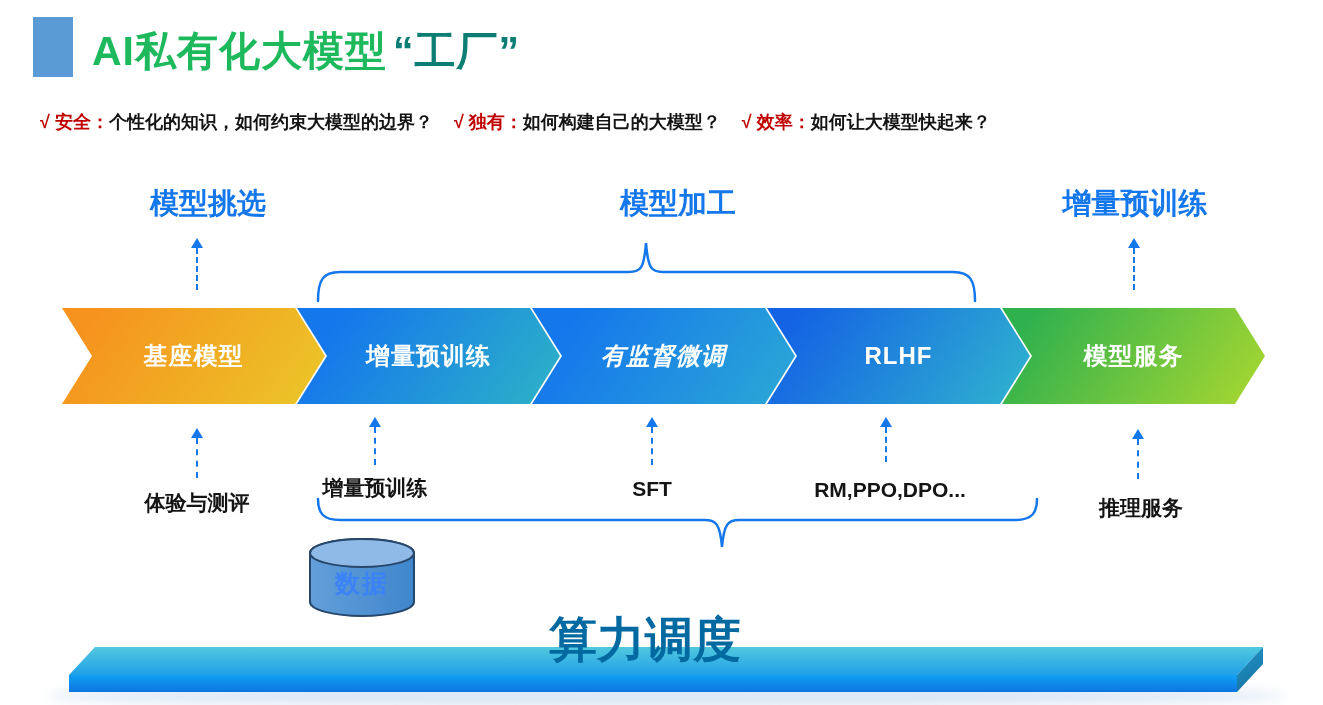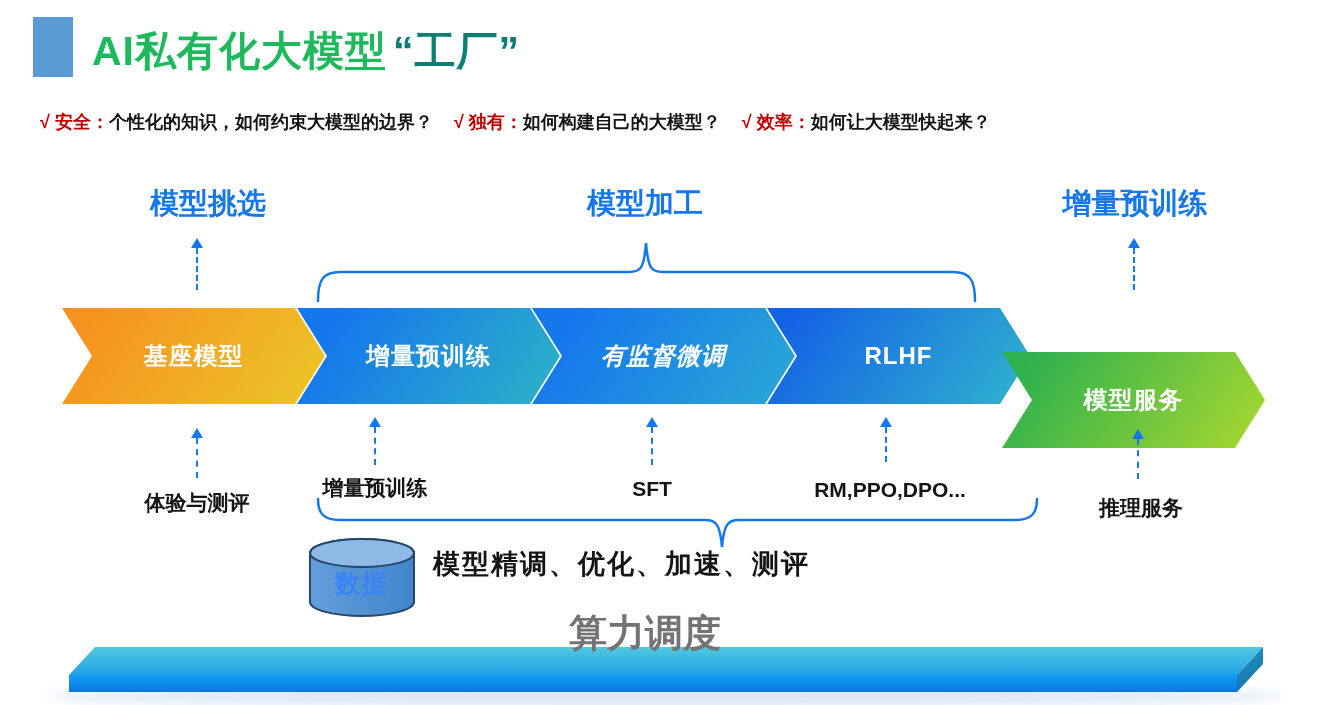--- a/index.html
+++ b/index.html
@@ -26,38 +26,38 @@
 
   
   .chev{position:absolute;top:308px;width:263px;height:96px;display:flex;align-items:center;
         justify-content:center;
         clip-path:polygon(0 0,233px 0,263px 48px,233px 96px,0 96px,30px 48px);}
   .chev-label{color:#ffffff;font-size:24px;font-weight:bold;letter-spacing:1px;white-space:nowrap;}
   .s0{background:linear-gradient(125deg,#f6921e 10%,#ecc127 90%);}
   .s1{background:linear-gradient(125deg,#1577ec 15%,#2cb0c8 95%);}
   .s2{background:linear-gradient(125deg,#1577ec 15%,#2aa6d6 95%);font-style:italic;}
   .s3{background:linear-gradient(125deg,#1463e4 10%,#2fb0cf 95%);}
-  .s4{background:linear-gradient(125deg,#2fb14e 10%,#a4d631 95%);margin-top:44px;}
+  .s4{background:linear-gradient(125deg,#2fb14e 10%,#a4d631 95%);}
 
   
   .uarrow{position:absolute;transform:translateX(-50%);display:flex;flex-direction:column;
           align-items:center;}
   .uarrow .head{width:0;height:0;border-left:6px solid transparent;border-right:6px solid transparent;
           border-bottom:10px solid #1577ec;}
   .uarrow .shaft{flex:1;width:0;border-left:2.5px dashed #1577ec;}
 
   
   .ann{position:absolute;transform:translateX(-50%);font-size:21px;font-weight:bold;color:#141414;
        white-space:nowrap;}
 
   
   .process-note{position:absolute;left:433px;top:546px;font-size:27px;font-weight:bold;
                 letter-spacing:2px;color:#141414;white-space:nowrap;}
   .compute-label{position:absolute;left:645px;top:608px;transform:translateX(-50%);
-                 font-size:38px;font-weight:bold;color:#737373;white-space:nowrap;}
+                 font-size:48px;font-weight:bold;color:#0369a1;white-space:nowrap;}
   .cyl-label{position:absolute;left:362px;top:567px;transform:translateX(-50%);
              font-size:25px;font-weight:bold;color:#3b82f6;letter-spacing:2px;}
 
   svg.layer{position:absolute;left:0;top:0;}
 </style>
 </head>
 <body>
 
 <div id="canvas">
 
@@ -107,21 +107,21 @@
   <div class="title-marker"></div>
   <div class="page-title"><span class="title-p1">AI私有化大模型</span><span class="title-p2">“工厂”</span></div>
 
   <div class="reqs">
     <span class="req-group"><span class="req-head">√ 安全：</span><span class="req-body">个性化的知识，如何约束大模型的边界？</span></span>
     <span class="req-group"><span class="req-head">√ 独有：</span><span class="req-body">如何构建自己的大模型？</span></span>
     <span class="req-group"><span class="req-head">√ 效率：</span><span class="req-body">如何让大模型快起来？</span></span>
   </div>
 
   <div class="phase" style="left:208px">模型挑选</div>
-  <div class="phase" style="left:645px">模型加工</div>
+  <div class="phase" style="left:678px">模型加工</div>
   <div class="phase" style="left:1135px">增量预训练</div>
 
   <div class="chev s0" style="left:62px">
     <span class="chev-label">基座模型</span>
     </div>
   <div class="chev s1" style="left:297px">
     <span class="chev-label">增量预训练</span>
     </div>
   <div class="chev s2" style="left:532px">
     <span class="chev-label">有监督微调</span>
@@ -164,17 +164,16 @@
     </div>
 
   <div class="ann" style="left:197px;top:489px">体验与测评</div>
   <div class="ann" style="left:375px;top:474px">增量预训练</div>
   <div class="ann" style="left:652px;top:477px">SFT</div>
   <div class="ann" style="left:890px;top:478px">RM,PPO,DPO...</div>
   <div class="ann" style="left:1141px;top:494px">推理服务</div>
 
   <div class="cyl-label">数据</div>
 
-  <div class="process-note">模型精调、优化、加速、测评</div>
 
   <div class="compute-label">算力调度</div>
 
 </div>
 
 </body></html>

